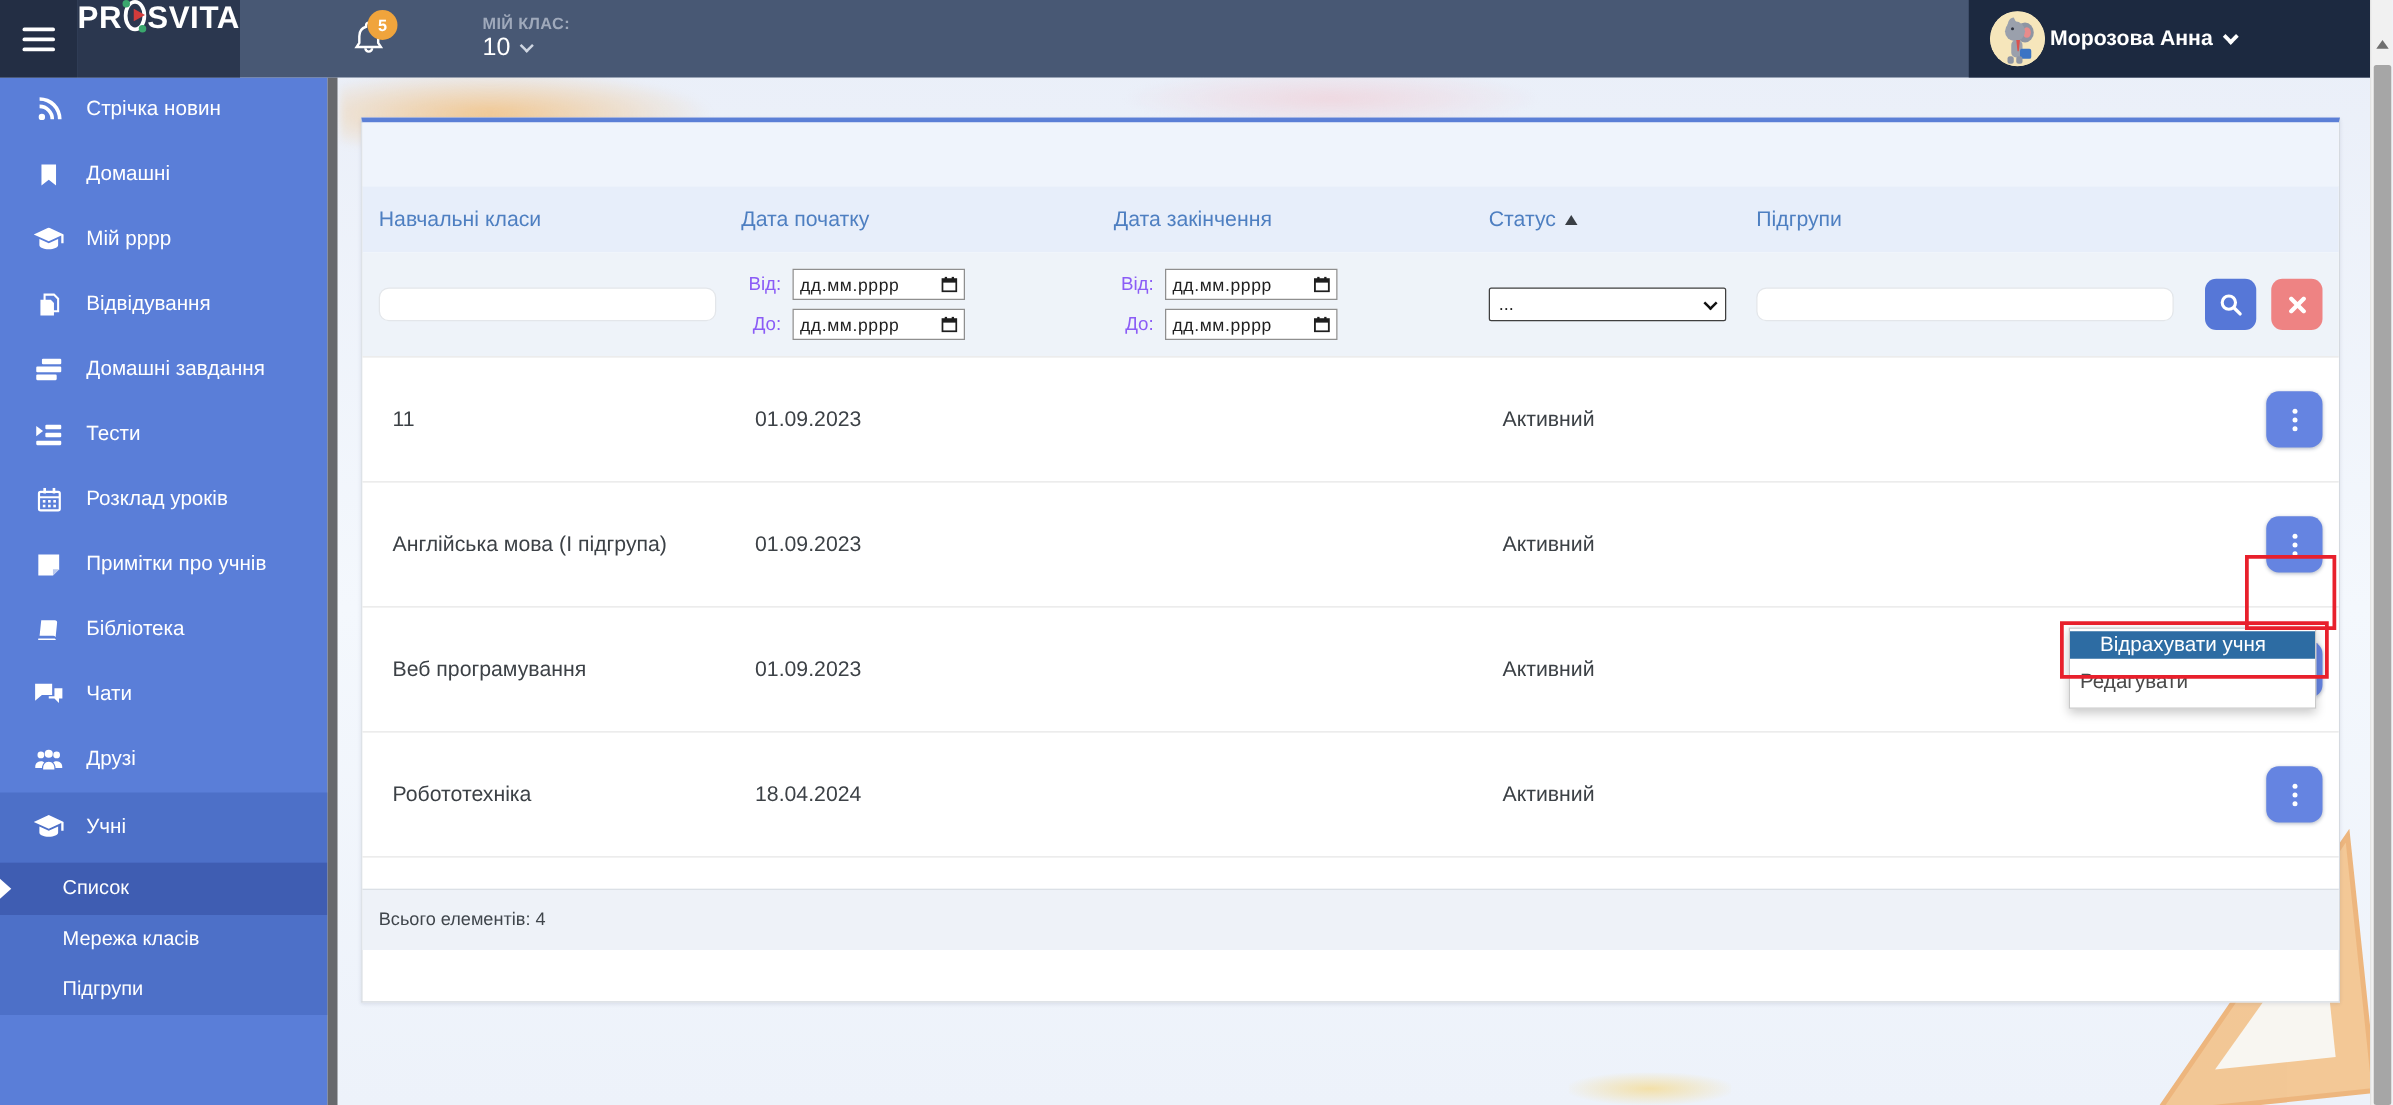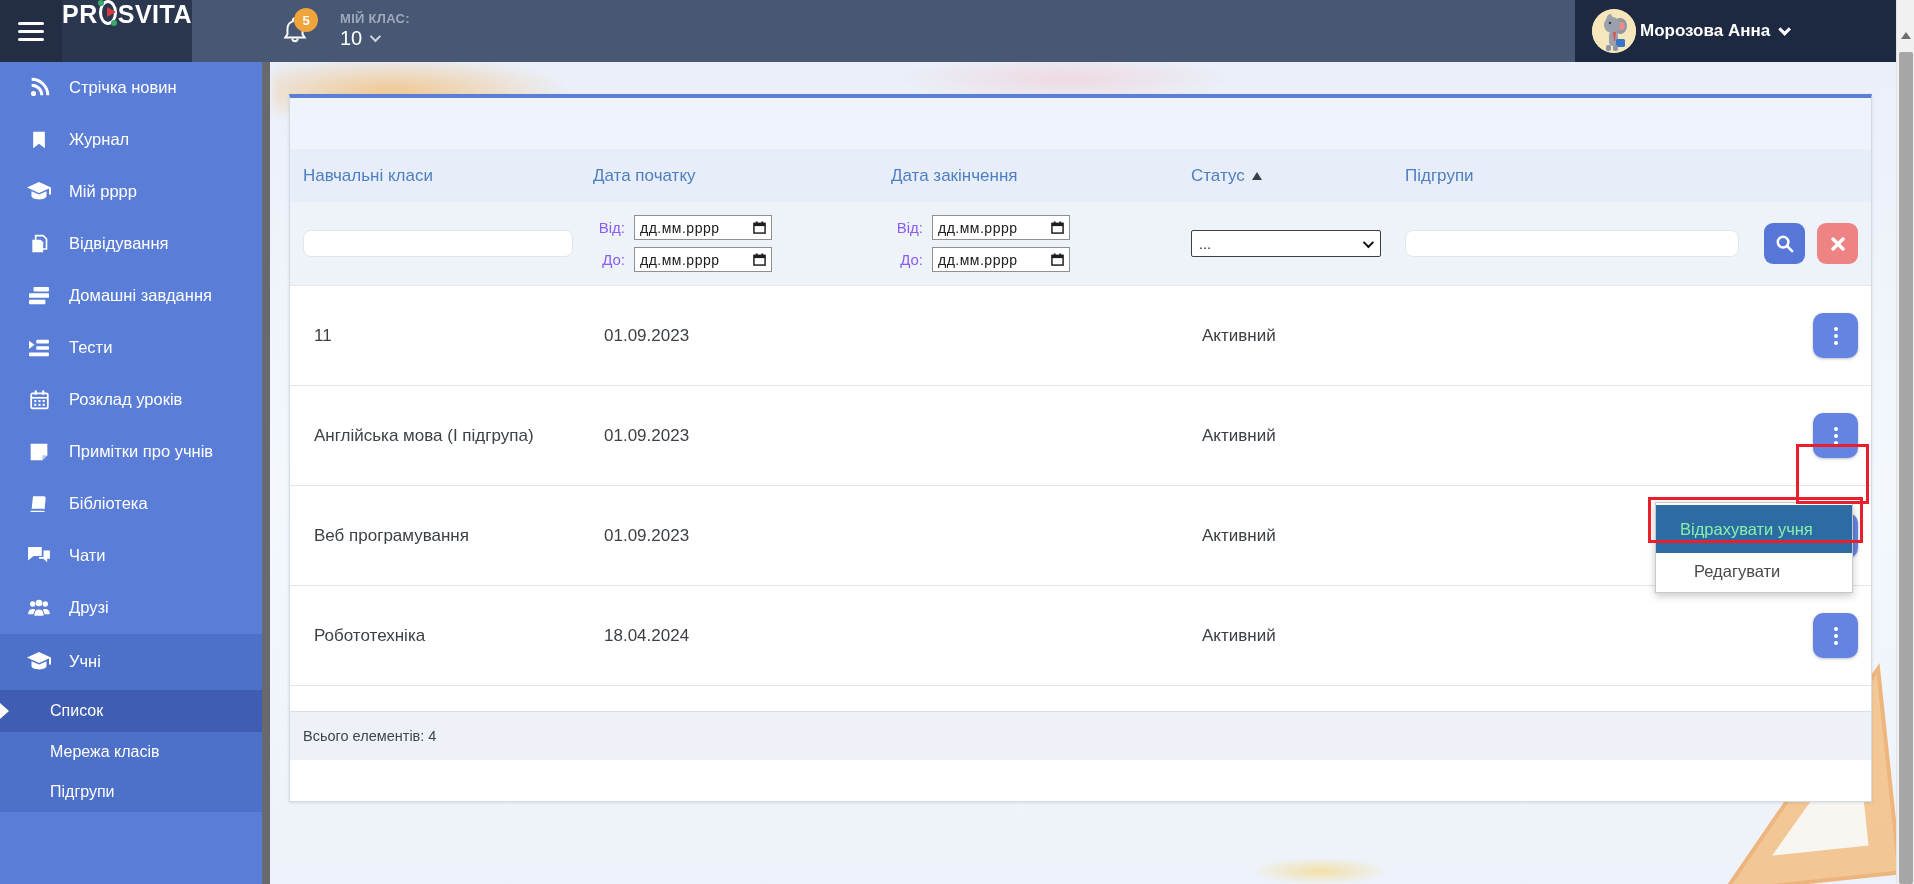--- a/index.html
+++ b/index.html
@@ -11,21 +11,21 @@
   .nav-burger { position:absolute; left:0; top:0; width:62px; height:62px; background:#232e44; display:flex; flex-direction:column; justify-content:center; align-items:center; gap:5px; cursor:pointer; }
   .nav-burger i { display:block; width:26px; height:3px; background:#fff; border-radius:2px; }
   .nav-logo { position:absolute; left:62px; top:0; width:130px; height:62px; background:#2b374f; display:flex; justify-content:center; color:#fff; font-weight:bold; font-size:25px; letter-spacing:.5px; }
   .logo-o { position:relative; display:inline-block; width:25px; height:25px; border:3.5px solid #fff; border-radius:50%; margin:0 1px; }
   .logo-o .play { position:absolute; left:5px; top:3.5px; width:0; height:0; border-left:9px solid #d23b3b; border-top:5.5px solid transparent; border-bottom:5.5px solid transparent; }
   .logo-o .dot1 { position:absolute; left:-4px; top:-3px; width:6px; height:6px; background:#3aa76d; border-radius:50%; }
   .logo-o .dot2 { position:absolute; right:-3px; bottom:-4px; width:6px; height:6px; background:#3aa76d; border-radius:50%; }
   .nav-class { position:absolute; left:282px; top:0; height:62px; display:flex; align-items:center; gap:30px; }
   .bell-wrap { position:relative; width:28px; height:30px; cursor:pointer; }
   .badge { position:absolute; top:-8px; left:12px; width:24px; height:24px; background:#f0a43c; border-radius:50%; color:#fff; font-size:13px; font-weight:bold; display:flex; align-items:center; justify-content:center; }
-  .class-block { display:flex; flex-direction:column; line-height:1.15; }
+  .class-block { display:flex; flex-direction:column; line-height:1.15;margin-left:46px; }
   .class-label { color:#9fa9bb; font-size:13px; font-weight:bold; letter-spacing:.3px; }
   .class-value { color:#fff; font-size:20px; display:flex; align-items:center; gap:8px; cursor:pointer; }
   .chev { display:inline-block; width:8px; height:8px; border-right:2.5px solid #cfd6e2; border-bottom:2.5px solid #cfd6e2; transform:rotate(45deg) translateY(-2px); }
   .nav-user { position:absolute; left:1575px; top:0; width:321px; height:62px; background:#1c2940; display:flex; align-items:center; padding-left:17px; gap:4px; cursor:pointer; }
   .avatar { width:44px; height:44px; border-radius:50%; background:#f6e6bb; overflow:hidden; flex:none; }
   .user-name { color:#fff; font-size:17px; font-weight:bold; }
   .chev-w { display:inline-block; width:9px; height:9px; border-right:3px solid #fff; border-bottom:3px solid #fff; transform:rotate(45deg) translateY(-3px); margin-left:4px; }
 
   
   .sidebar { position:absolute; left:0; top:62px; width:262px; height:822px; background:#5a7ed8; z-index:20; overflow:hidden; }
@@ -75,22 +75,22 @@
   .data-row { height:100px; border-top:1px solid #e6e6e6; background:#fff;padding-left:24px; }
   .cell { font-size:17px; color:#3c4146; }
   .kebab { width:45px; height:45px; border-radius:10px; background:#6584e1; box-shadow:0 1px 3px rgba(30,50,90,.3); display:flex; flex-direction:column; align-items:center; justify-content:center; gap:3px; margin-left:auto; cursor:pointer; border:none; }
   .kebab i { width:4px; height:4px; border-radius:50%; background:#fff; }
   .empty-row { height:26px; border-top:1px solid #e6e6e6; background:#fff; }
   .card-footer { height:49px; background:#eef2f8; border-top:1px solid #dbe0e6; display:flex; align-items:center; padding-left:13px; }
   .card-footer span { font-size:14.5px; color:#3f454b; }
 
   
   .ctx-menu { position:absolute; left:1655px; top:502px; width:198px; background:#fff; border:1px solid #c9c9c9; box-shadow:0 3px 8px rgba(0,0,0,.22); z-index:40; padding:2px 0; }
-  .ctx-item1 { height:48px; background:#2d6ca3; color:#86efac; font-size:16.5px; display:flex; align-items:center; padding-left:24px; cursor:pointer; }
-  .ctx-item2 { height:37px; color:#4a4a4a; font-size:16.5px; display:flex; align-items:center; padding-left:38px; cursor:pointer; }
+  .ctx-item1 { height:22px; background:#2d6ca3; color:#ffffff; font-size:16.5px; display:flex; align-items:center; padding-left:24px; cursor:pointer; }
+  .ctx-item2 { height:37px; color:#4a4a4a; font-size:16.5px; display:flex; align-items:center; padding-left:8px; cursor:pointer; }
   .redbox { position:absolute; border:3px solid #e8202c; z-index:50; pointer-events:none; }
   .rb-kebab { left:1796px; top:444px; width:73px; height:60px; }
   .rb-menu { left:1648px; top:497px; width:215px; height:46px; }
 
   
   .scrollbar { position:absolute; right:0; top:0; width:18px; height:884px; background:#f1f1f1; border-left:1px solid #e3e3e3; z-index:60; }
   .sb-up { position:absolute; top:32px; left:4px; width:0; height:0; border-left:5px solid transparent; border-right:5px solid transparent; border-bottom:7px solid #6f6f6f; }
   .sb-thumb { position:absolute; top:52px; left:2px; width:14px; height:832px; background:#a6a6a6; border-radius:2px; }
 </style>
 </head>
@@ -168,21 +168,21 @@
           </svg>
         </span>
       <span class="sb-label">Стрічка новин</span>
     </div>
     <div class="sb-item">
       <span class="sb-ico">
           <svg width="20" height="22" viewBox="0 0 24 24" fill="#fff">
             <path d="M5 2h14v20l-7-5.5L5 22z"></path>
           </svg>
         </span>
-      <span class="sb-label">Журнал</span>
+      <span class="sb-label">Домашні</span>
     </div>
     <div class="sb-item">
       <span class="sb-ico">
           <svg width="24" height="20" viewBox="0 0 24 20" fill="#fff">
             <path d="M12 0 0 5.5l12 5.5 10-4.6v6.1h2V5.5z"></path>
             <path d="M4.5 9.2V14c0 2 3.4 3.4 7.5 3.4s7.5-1.4 7.5-3.4V9.2L12 12.6z"></path>
           </svg>
         </span>
       <span class="sb-label">Мій рррр</span>
     </div>

